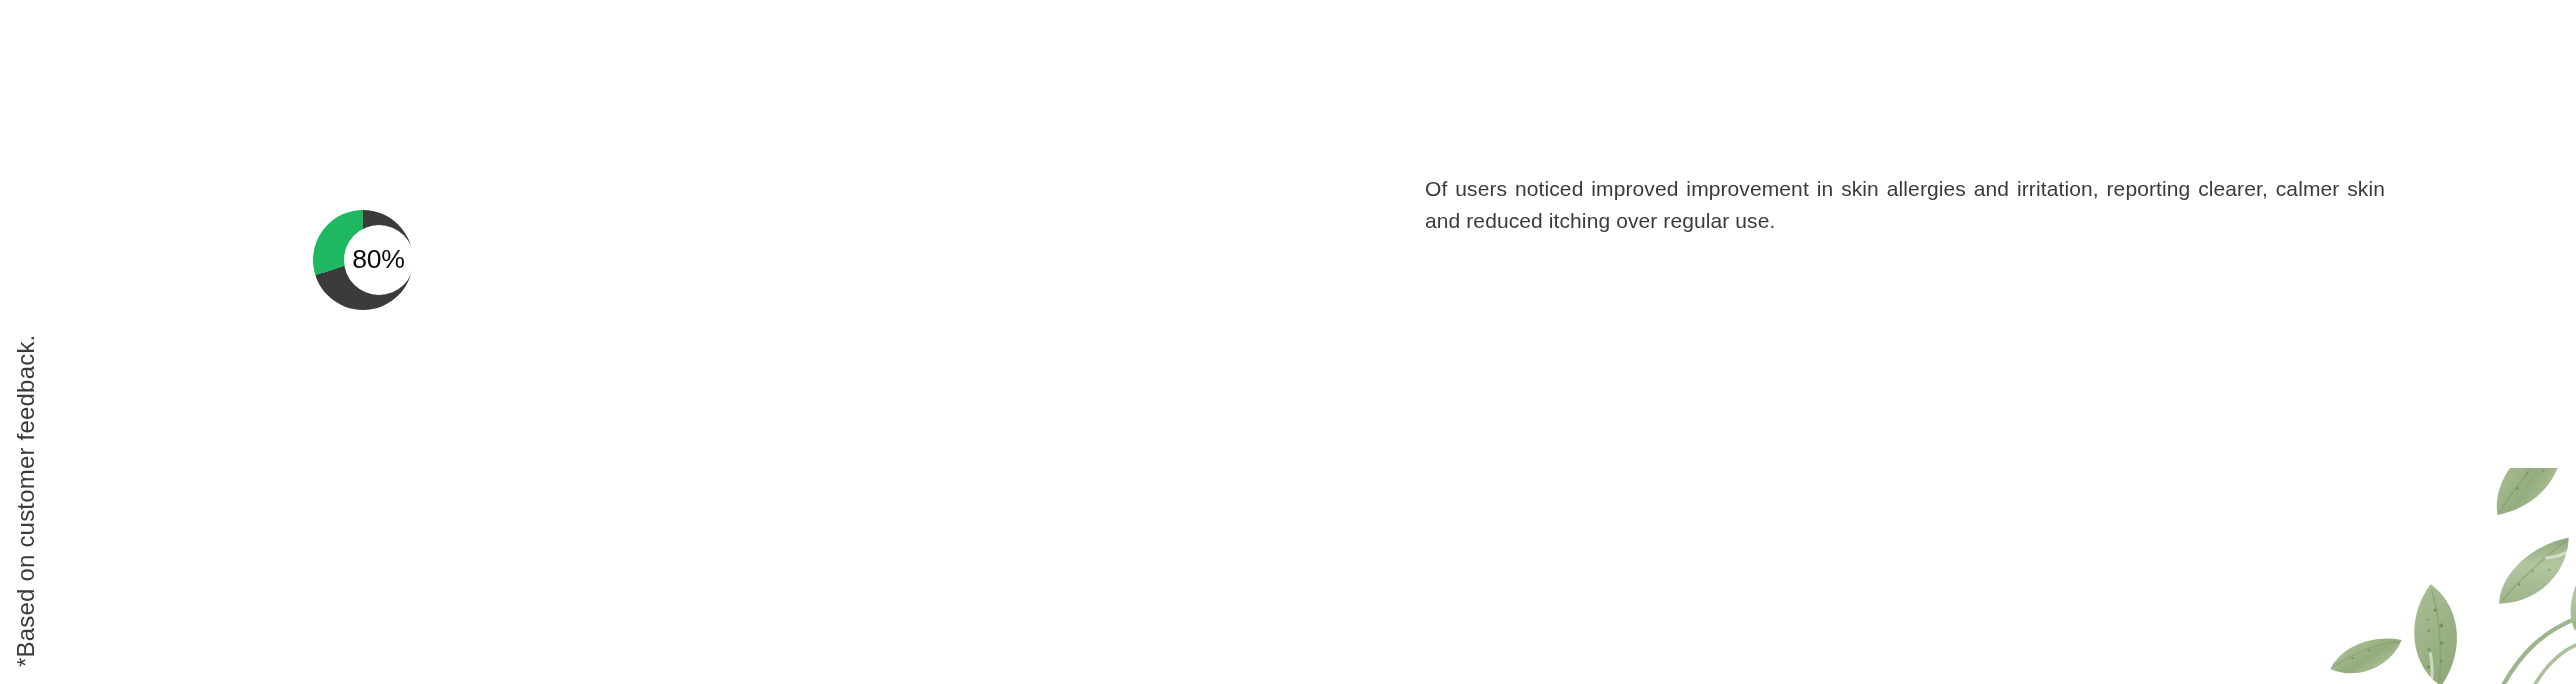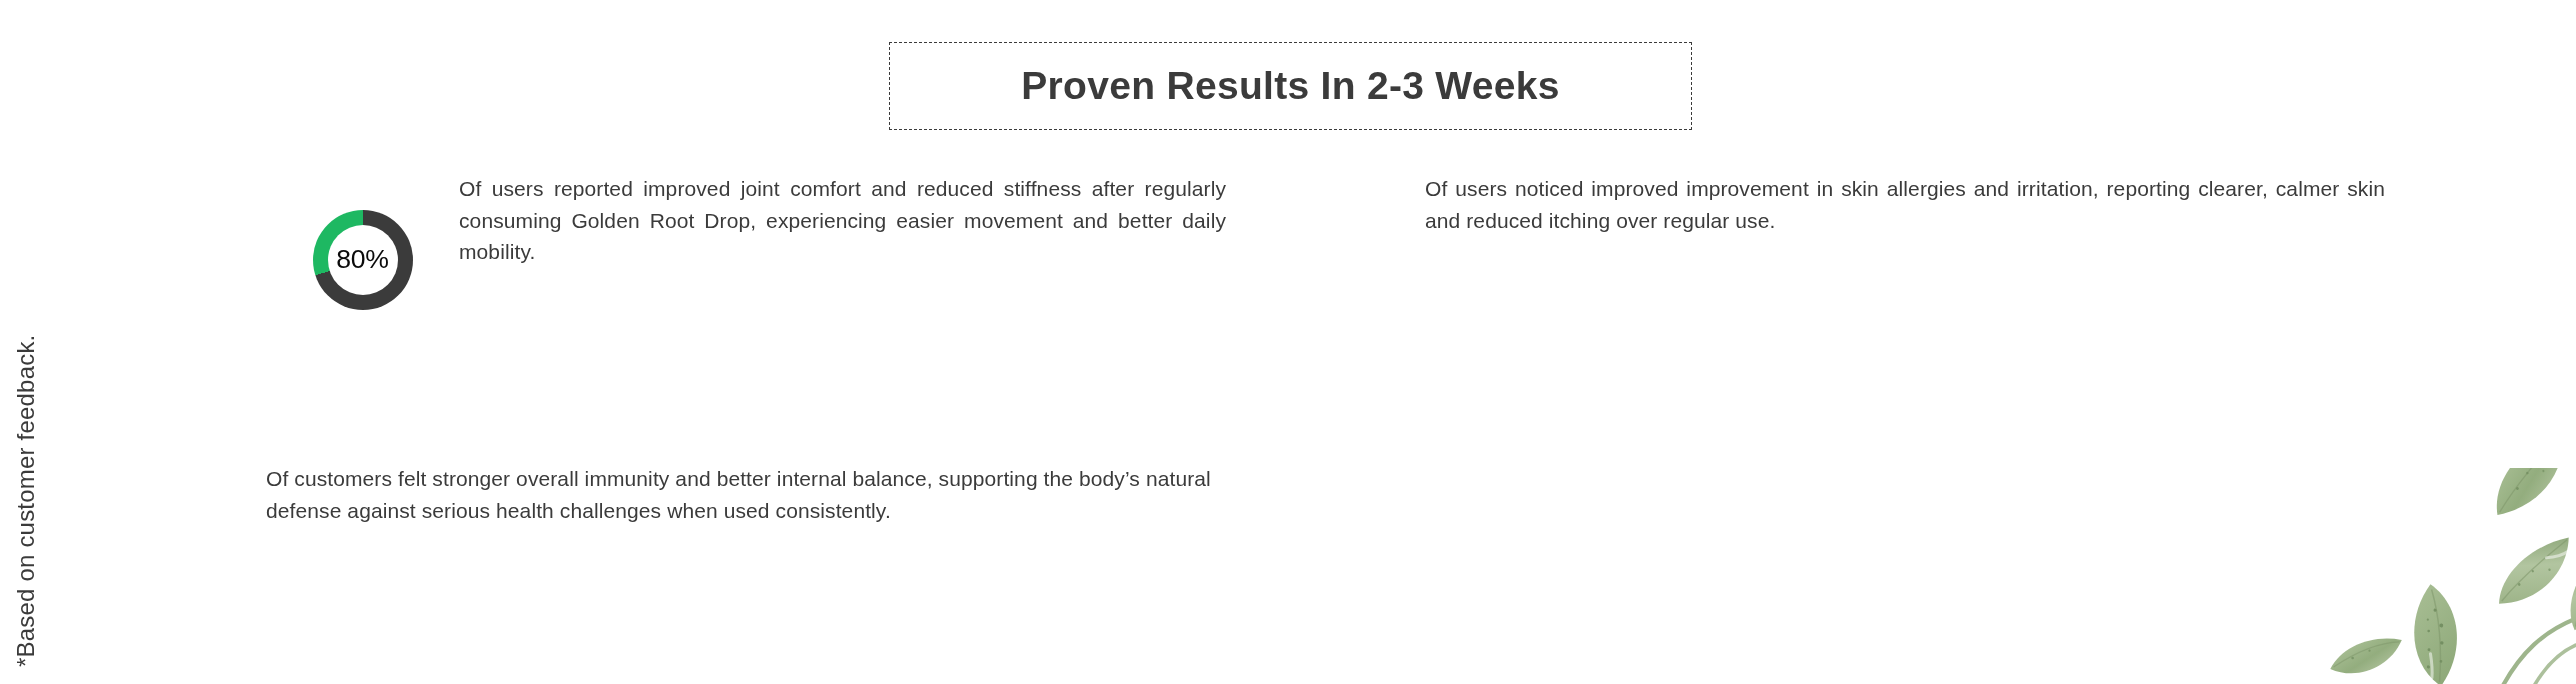--- a/index.html
+++ b/index.html
@@ -92,21 +92,21 @@
     justify-content: center;
   }
   .donut {
     position: relative;
     width: 100px;
     height: 100px;
     border-radius: 50%;
   }
   .donut .hole {
     position: absolute;
-    left: 15px;
+    left: 31px;
     top: 15px;
     width: 70px;
     height: 70px;
     border-radius: 50%;
     background: #ffffff;
     display: flex;
     align-items: center;
     justify-content: center;
     text-align: center;
   }
@@ -143,43 +143,38 @@
     pointer-events: none;
   }
 </style>
 </head>
 <body>
 
 <div id="page">
 
   <div class="footnote">*Based on customer feedback.</div>
 
-  <div class="title-box">
-    <div class="title-text">Proven Results In 2-3 Weeks</div>
-  </div>
 
   <div class="grid">
 
     <div class="card">
       <div class="donut-wrap">
         <div class="donut" id="donut-0" style="background: conic-gradient(from 252deg, rgb(30, 184, 98) 0deg, rgb(30, 184, 98) 108deg, rgb(59, 59, 59) 108deg, rgb(59, 59, 59) 360deg);">
           <div class="hole">
             <span class="pct">80%</span>
           </div>
         </div>
       </div>
-      <div class="card-text">Of users reported improved joint comfort and reduced stiffness after regularly consuming Golden Root Drop, experiencing easier movement and better daily mobility.</div>
     </div>
 
     <div class="card">
       <div class="card-text">Of users noticed improved improvement in skin allergies and irritation, reporting clearer, calmer skin and reduced itching over regular use.</div>
     </div>
 
     <div class="card">
-      <div class="card-text flush">Of customers felt stronger overall immunity and better internal balance, supporting the body’s natural defense against serious health challenges when used consistently.</div>
     </div>
 
     <div class="card">
     </div>
 
   </div>
 
   <svg class="leaves" viewBox="0 0 420 360" xmlns="http://www.w3.org/2000/svg">
     <defs>
       <linearGradient id="lg1" x1="0" y1="0" x2="1" y2="1">

